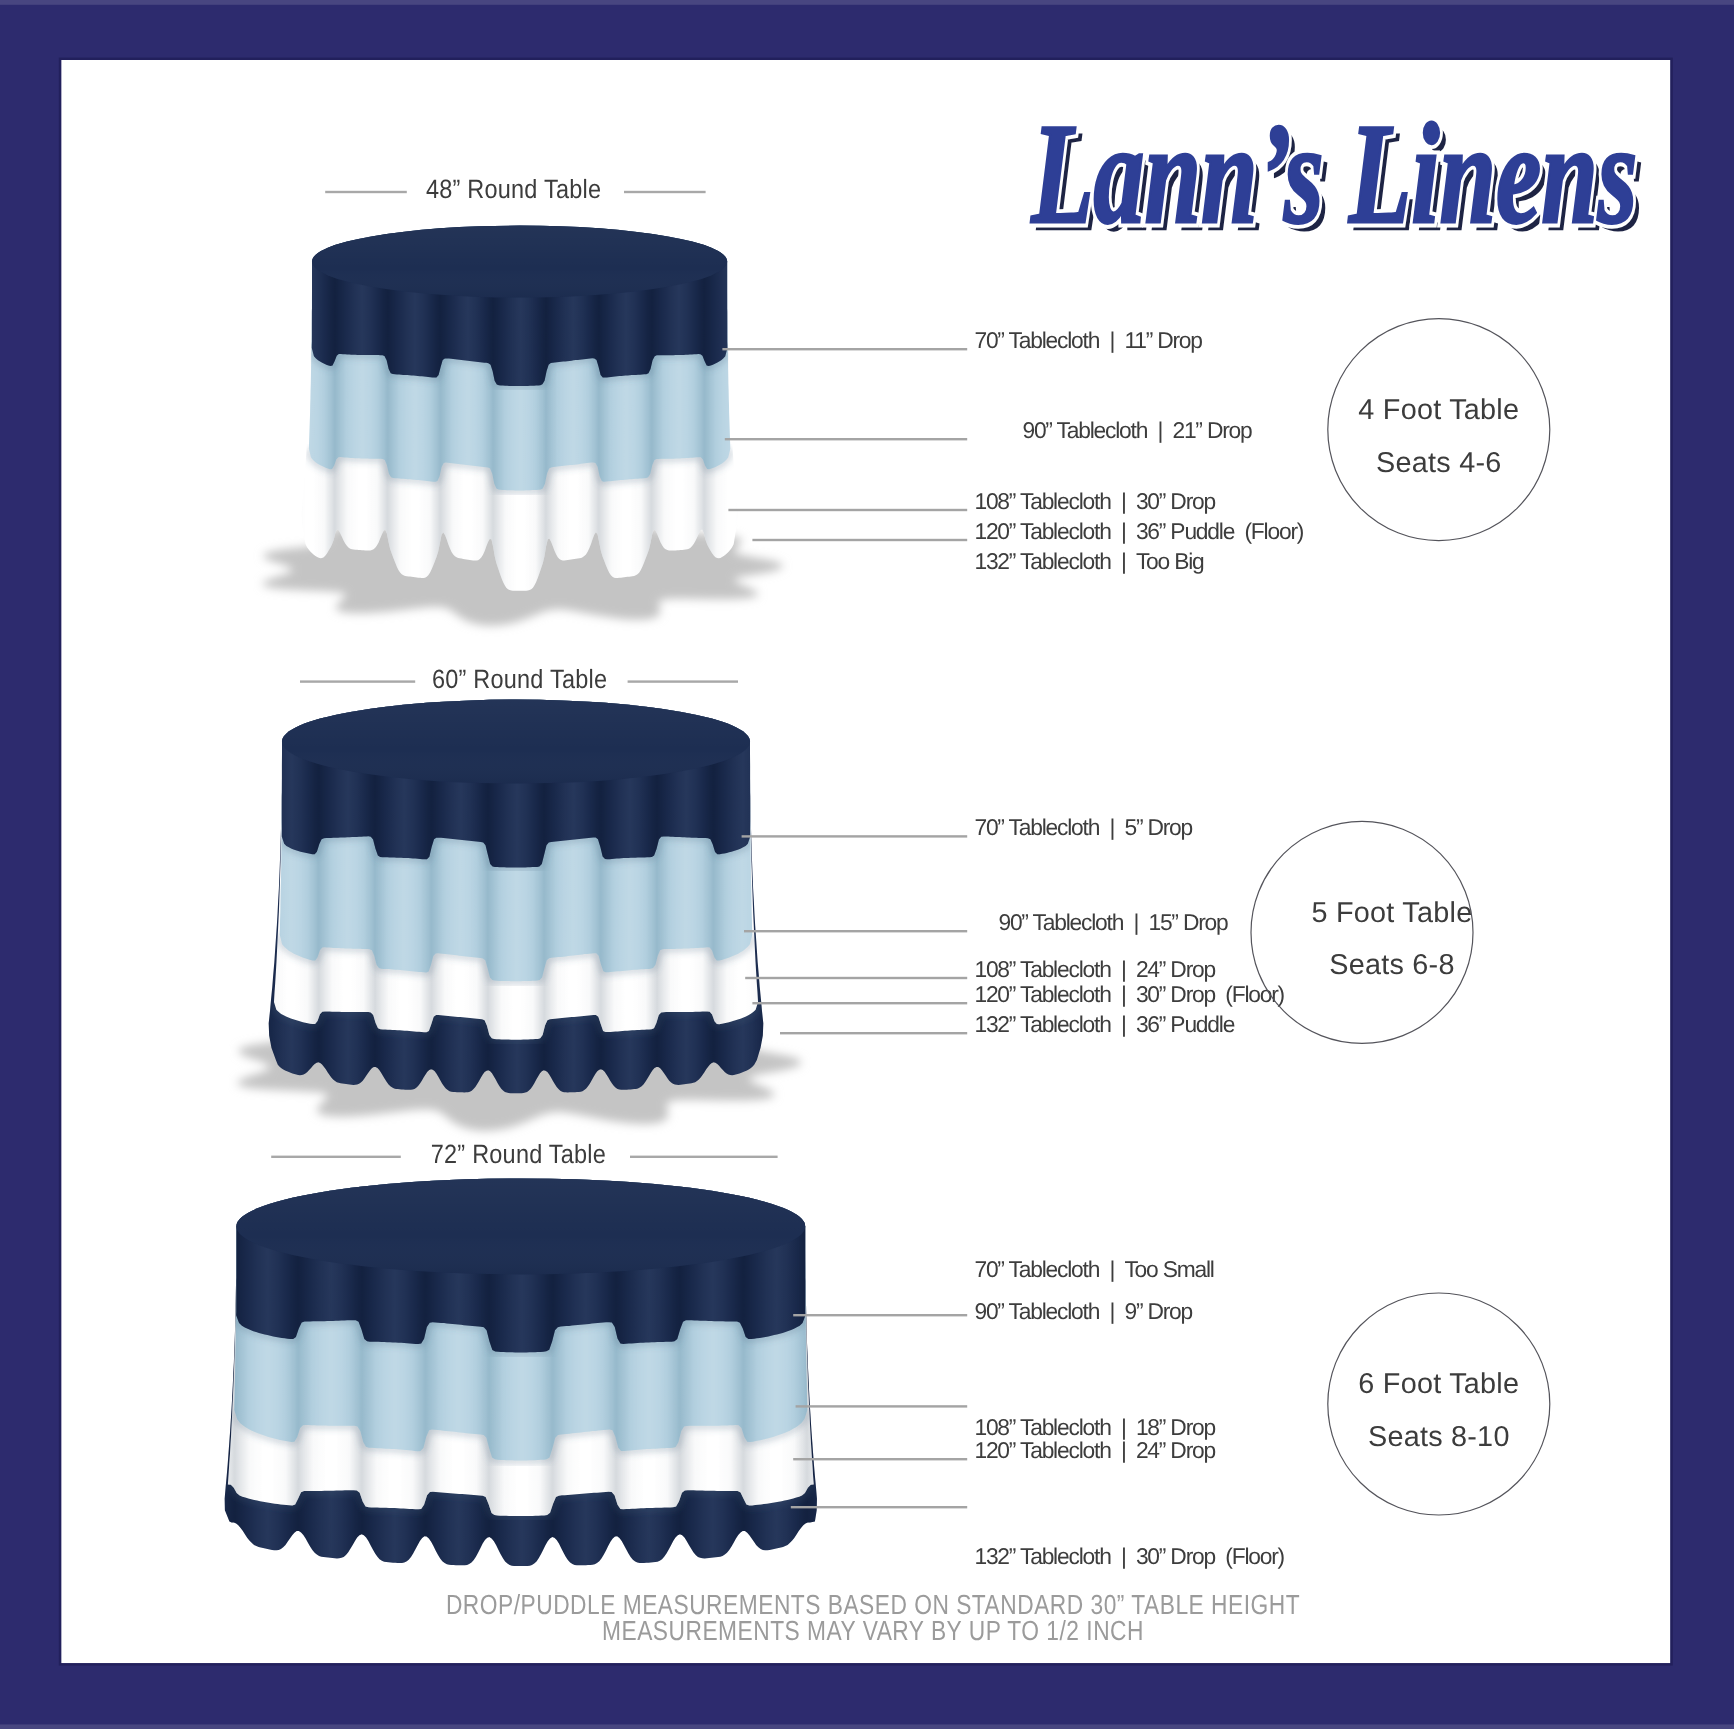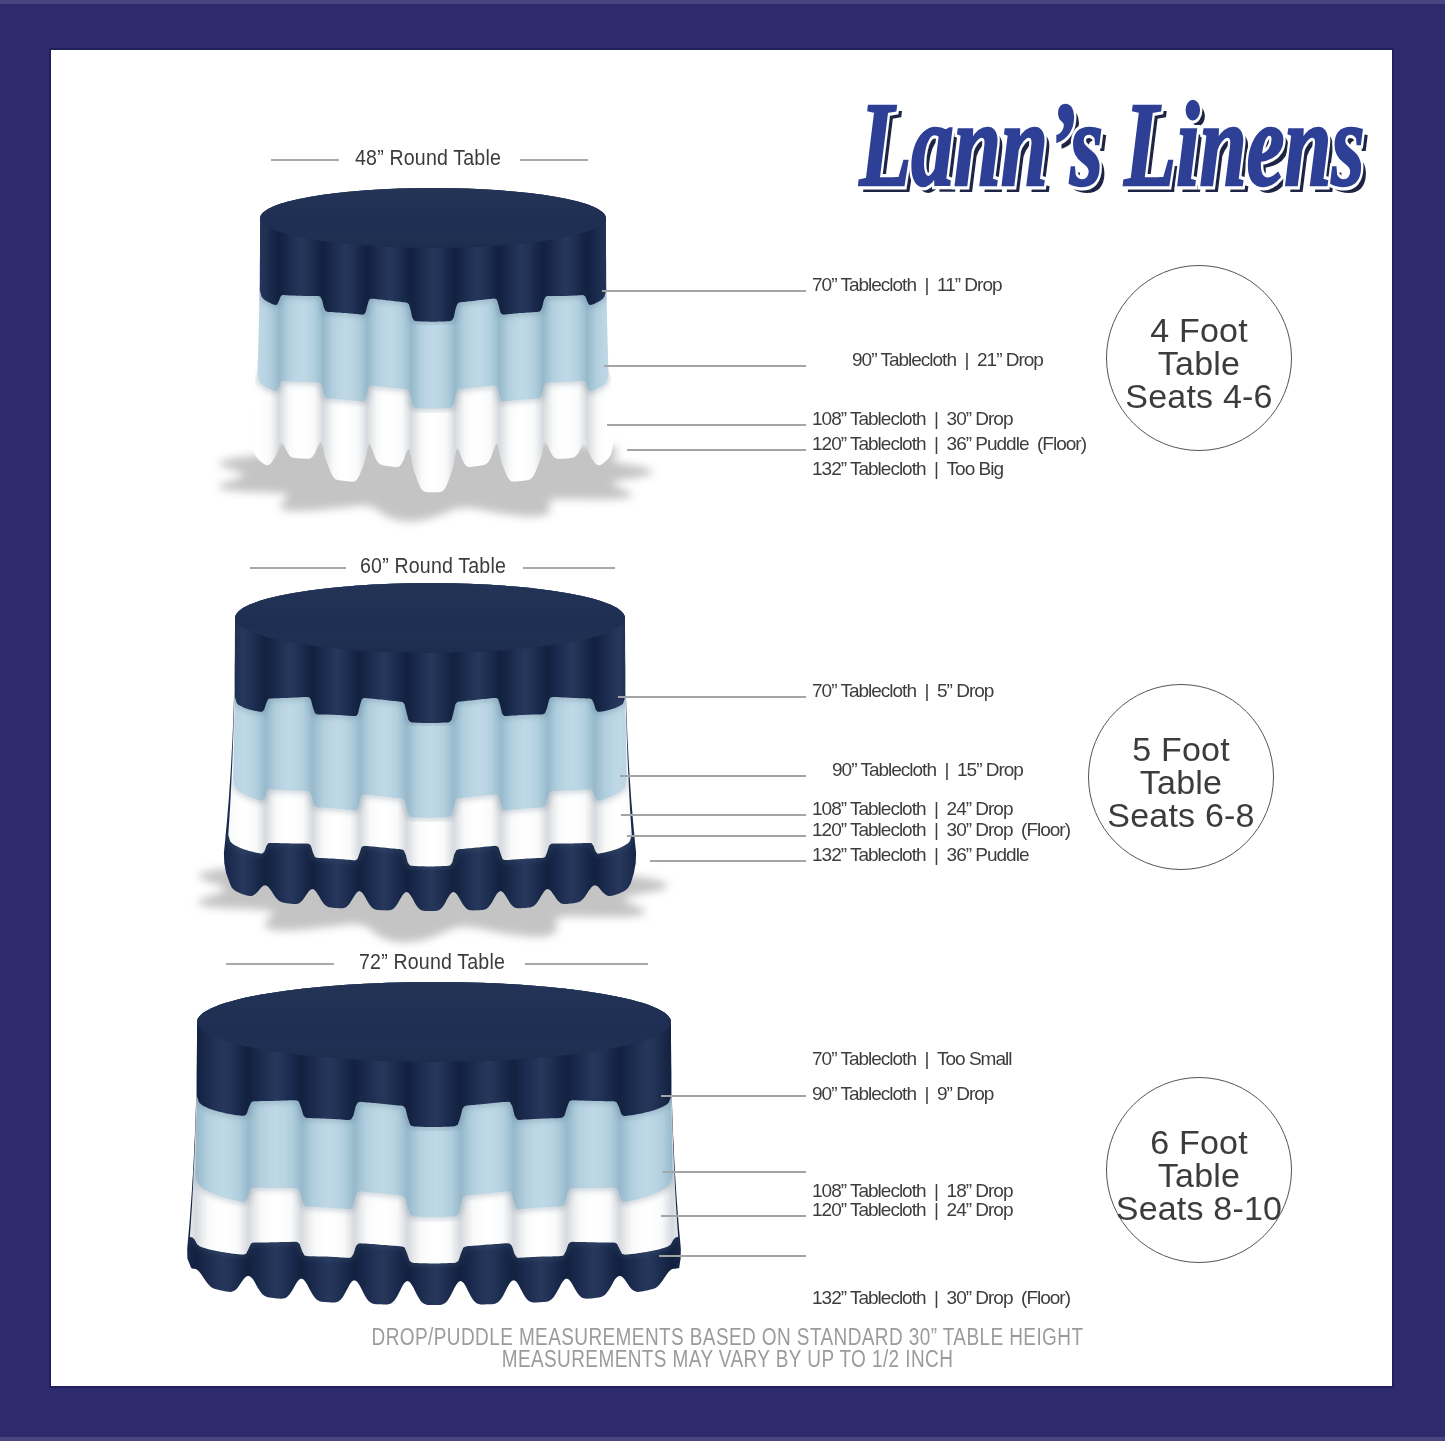--- a/index.html
+++ b/index.html
@@ -8,21 +8,21 @@
  border-style:solid;border-color:#2d2b6e;border-width:50px 53px 55px 51px;z-index:5;pointer-events:none;}
 .art{position:absolute;left:0;top:0;}
 .frameinner{position:absolute;left:49px;top:48px;width:1341px;height:1336px;border:2px solid #22205c;z-index:6;pointer-events:none;}
 .title{position:absolute;width:400px;text-align:center;font-size:22px;color:#3c3c3c;
  transform:scaleX(0.89);letter-spacing:0.2px;}
 .tline{position:absolute;height:2px;background:#a8a8a8;}
 .lab{position:absolute;font-size:19px;letter-spacing:-1px;color:#3d3d3d;white-space:nowrap;}
 .lline{position:absolute;height:1.5px;background:#a4a4a4;}
 .circ{position:absolute;width:186px;height:186px;border-radius:50%;border:1.5px solid #54545b;
  box-sizing:border-box;display:flex;align-items:center;justify-content:center;padding-top:11px;
- text-align:center;font-size:34px;line-height:33px;color:#3c3c3c;letter-spacing:0.2px;}
+ text-align:center;font-size:24px;line-height:44px;color:#3c3c3c;letter-spacing:0.2px;}
 .logo{position:absolute;left:830px;top:55px;}
 .notes{position:absolute;left:5px;top:1327px;width:1445px;text-align:center;font-size:23px;
  line-height:21.5px;color:#9b9b9b;transform:scaleX(0.825);letter-spacing:0.5px;}
 </style></head>
 <body>
 <svg class="art" width="1445" height="1441" viewBox="0 0 1445 1441">
 <defs>
 <linearGradient id="gpn" x1="0" y1="0" x2="1" y2="0">
 <stop offset="0" stop-color="#000a1e" stop-opacity="0.30"></stop>
 <stop offset="0.07" stop-color="#000a1e" stop-opacity="0.22"></stop>
@@ -191,21 +191,21 @@
 <div class="lline" style="left:661px;top:1095.0px;width:145px;"></div>
 <div class="lab" style="left:812px;top:1180px;">108” Tablecloth&nbsp;&nbsp;|&nbsp;&nbsp;18” Drop</div>
 <div class="lline" style="left:663px;top:1171.0px;width:143px;"></div>
 <div class="lab" style="left:812px;top:1198.5px;">120” Tablecloth&nbsp;&nbsp;|&nbsp;&nbsp;24” Drop</div>
 <div class="lline" style="left:661px;top:1215.0px;width:145px;"></div>
 <div class="lab" style="left:812px;top:1287px;">132” Tablecloth&nbsp;&nbsp;|&nbsp;&nbsp;30” Drop&nbsp; (Floor)</div>
 <div class="lline" style="left:659px;top:1255.0px;width:147px;"></div>
 <div class="circ" style="left:1106px;top:265px;">
     <div>4 Foot Table<br>Seats 4-6</div>
   </div>
-<div class="circ" style="left:1088px;top:684px;">
+<div class="circ" style="left:1042px;top:684px;justify-content:flex-end;">
     <div>5 Foot Table<br>Seats 6-8</div>
   </div>
 <div class="circ" style="left:1106px;top:1077px;">
     <div>6 Foot Table<br>Seats 8-10</div>
   </div>
 <svg class="logo" width="580" height="175" viewBox="0 0 580 175">
 <g font-family="Liberation Serif" font-style="italic" font-weight="bold" font-size="120" text-anchor="middle">
 <text x="282" y="130" textLength="505" lengthAdjust="spacingAndGlyphs" fill="#1e2444" stroke="#1e2444" stroke-width="2" transform="translate(5,6)">Lann’s Linens</text>
 <text x="282" y="130" textLength="505" lengthAdjust="spacingAndGlyphs" fill="#ffffff" stroke="#ffffff" stroke-width="9">Lann’s Linens</text>
 <text x="282" y="130" textLength="505" lengthAdjust="spacingAndGlyphs" fill="#2e3f96" stroke="#2e3f96" stroke-width="2.5">Lann’s Linens</text>

